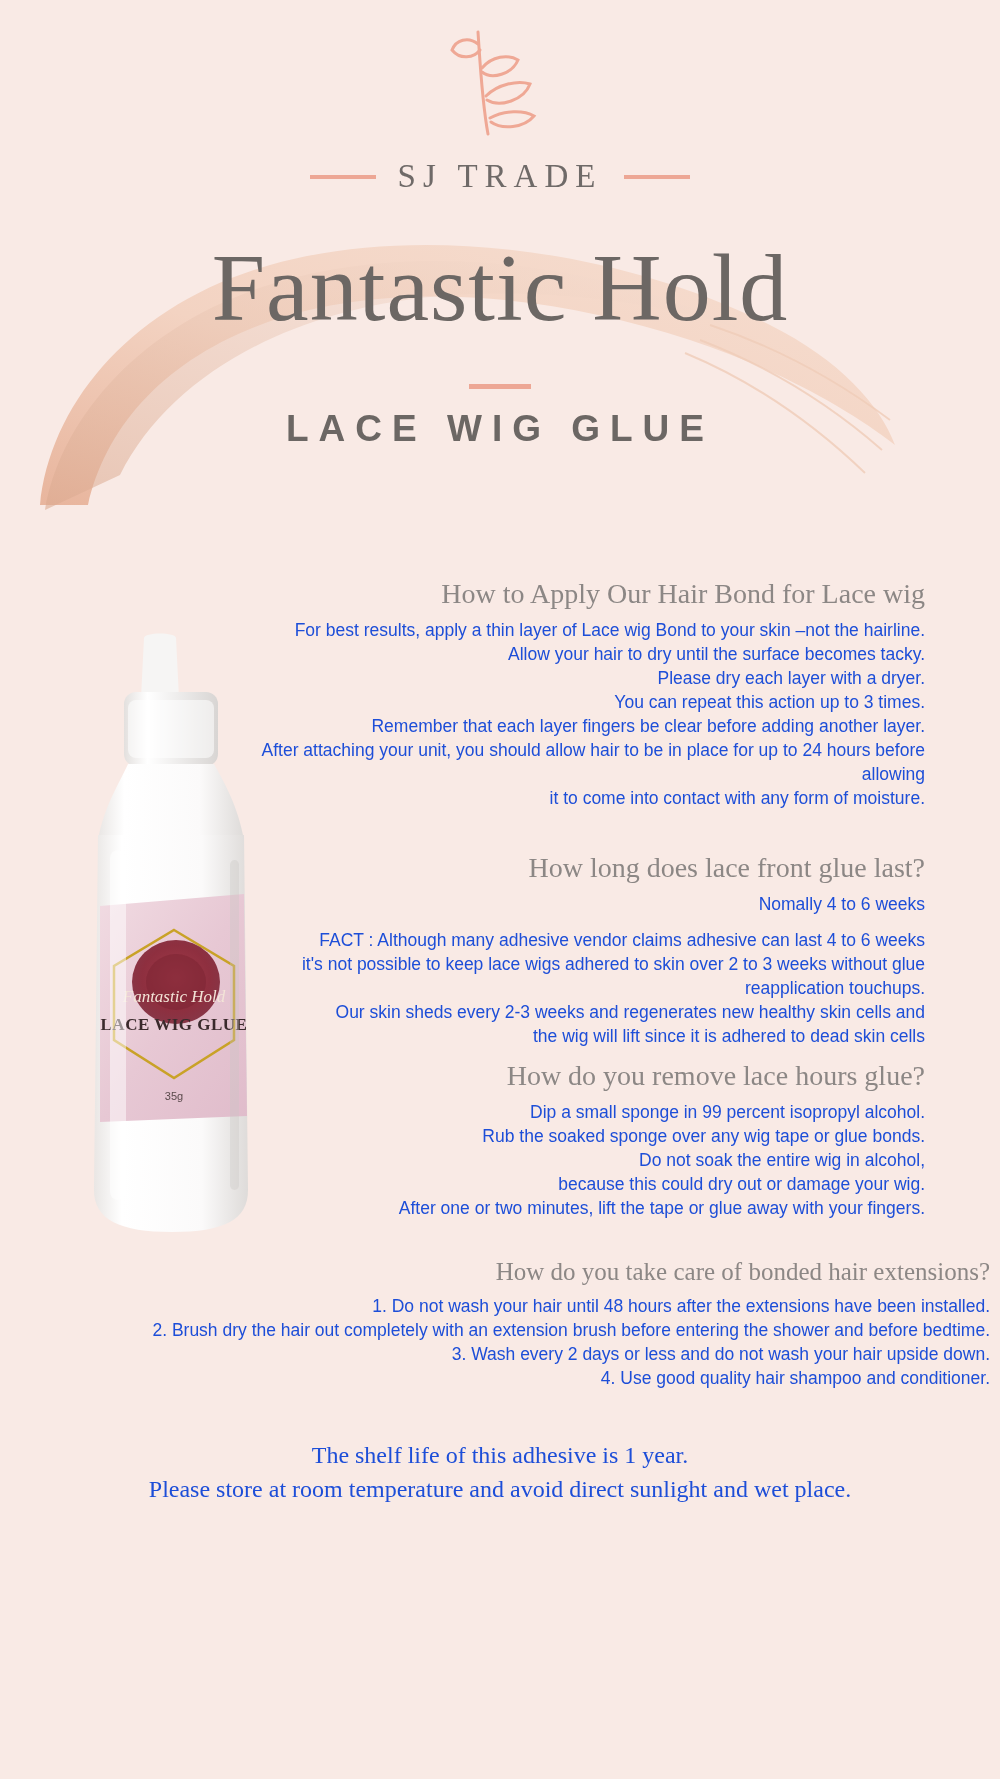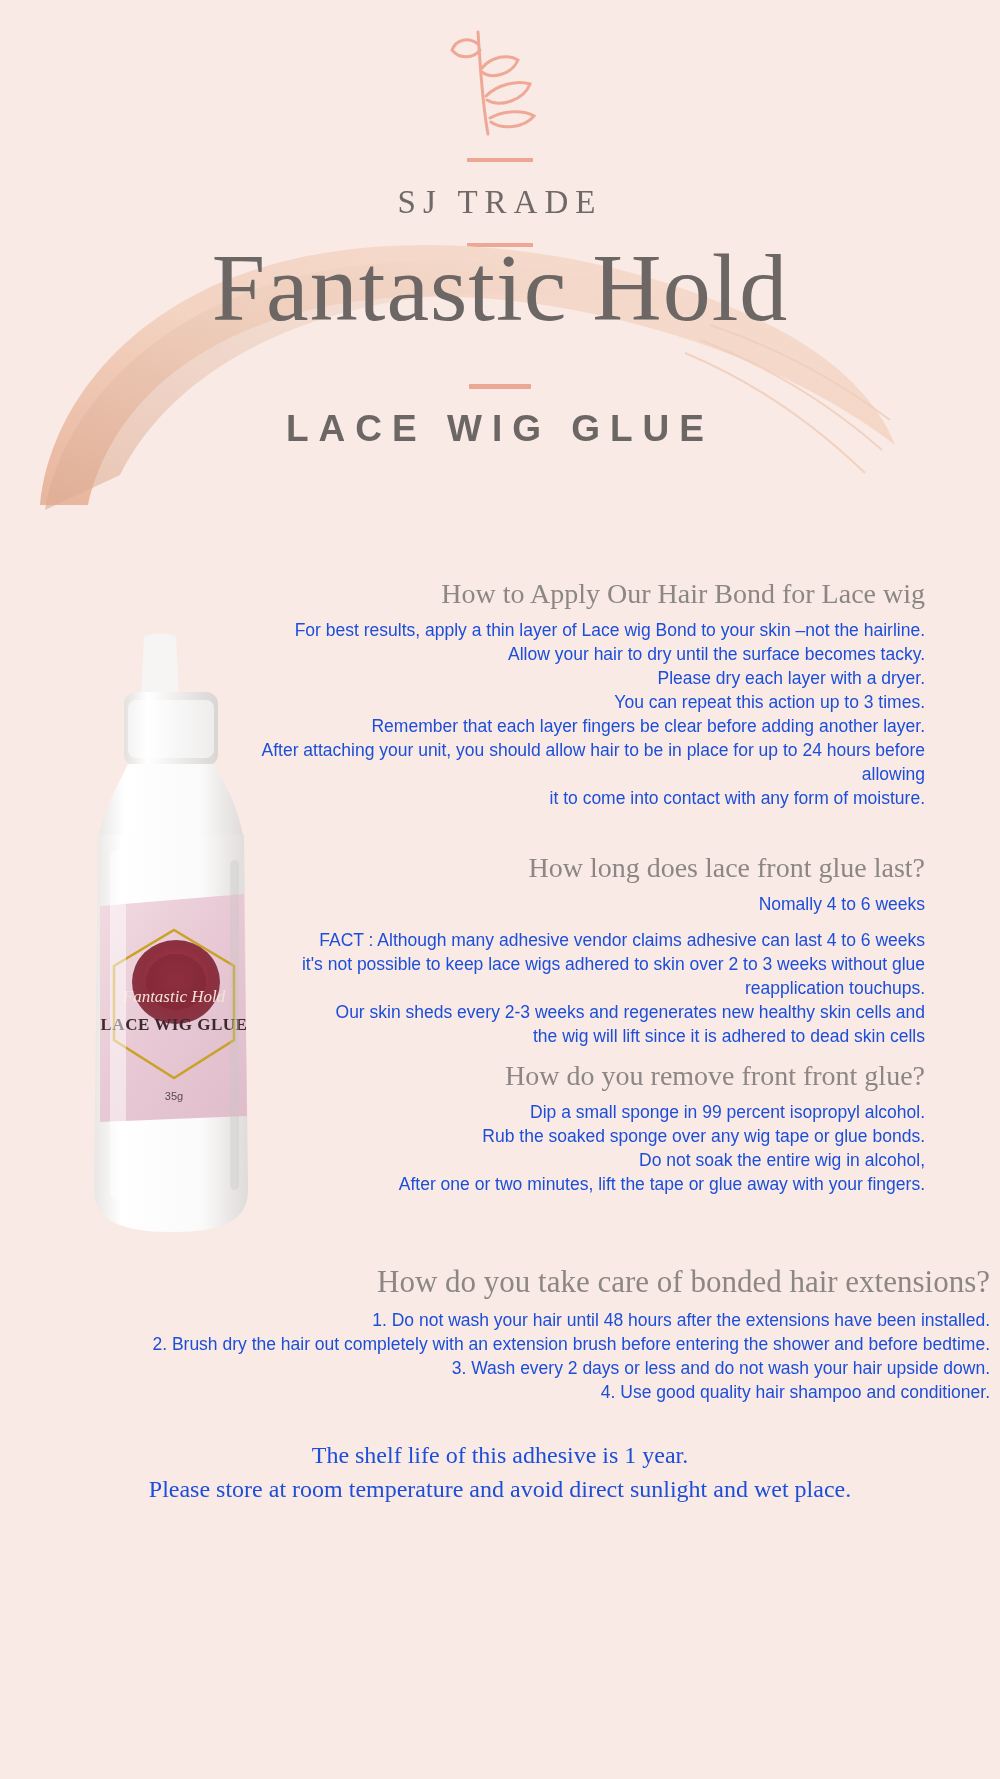--- a/index.html
+++ b/index.html
@@ -34,21 +34,20 @@
   
   .brand-row {
     position: absolute;
     top: 158px;
     left: 0;
     width: 1000px;
     display: flex;
     align-items: center;
     justify-content: center;
     gap: 22px;
-    flex-direction: column;
   }
   .brand-rule {
     width: 66px;
     height: 4px;
     background: #eda795;
   }
   .brand-name {
     font-family: "Liberation Serif", serif;
     font-size: 33px;
     letter-spacing: 7px;
@@ -126,21 +125,21 @@
     color: #1d4ed8;
   }
   .sec-body p { margin: 0; }
   .gap { height: 12px; }
 
   #section-apply   { top: 578px; left: 225px; width: 700px; }
   #section-last    { top: 828px; left: 225px; width: 700px; margin-top: 24px; }
   #section-remove  { top: 1060px; left: 225px; width: 700px; }
   #section-care    { top: 1258px; left: 10px;  width: 980px; }
 
-  #section-care .sec-head { font-size: 31px; margin-top: 6px; }
+  #section-care .sec-head { font-size: 25px; }
 
   .shelf {
     position: absolute;
     top: 1438px;
     left: 0;
     width: 1000px;
     text-align: center;
     font-family: "Liberation Serif", serif;
     font-size: 24px;
     line-height: 34px;
@@ -269,25 +268,26 @@
       <p>Nomally 4 to 6 weeks</p>
       <div class="gap"></div>
       <p>FACT : Although many adhesive vendor claims adhesive can last 4 to 6 weeks</p>
       <p>it's not possible to keep lace wigs adhered to skin over 2 to 3 weeks without glue reapplication touchups.</p>
       <p>Our skin sheds every 2-3 weeks and regenerates new healthy skin cells and</p>
       <p>the wig will lift since it is adhered to dead skin cells</p>
     </div>
   </div>
 
   <div class="section" id="section-remove">
-    <div class="sec-head">How do you remove front front glue?</div>
+    <div class="sec-head">How do you remove lace hours glue?</div>
     <div class="sec-body">
       <p>Dip a small sponge in 99 percent isopropyl alcohol.</p>
       <p>Rub the soaked sponge over any wig tape or glue bonds.</p>
       <p>Do not soak the entire wig in alcohol,</p>
+      <p>because this could dry out or damage your wig.</p>
       <p>After one or two minutes, lift the tape or glue away with your fingers.</p>
     </div>
   </div>
 
   <div class="section" id="section-care">
     <div class="sec-head">How do you take care of  bonded hair extensions?</div>
     <div class="sec-body">
       <p>1. Do not wash your hair until 48 hours after the extensions have been installed.</p>
       <p>2. Brush dry the hair out completely with an extension brush before entering the shower and before bedtime.</p>
       <p>3. Wash every 2 days or less and do not wash your hair upside down.</p>

